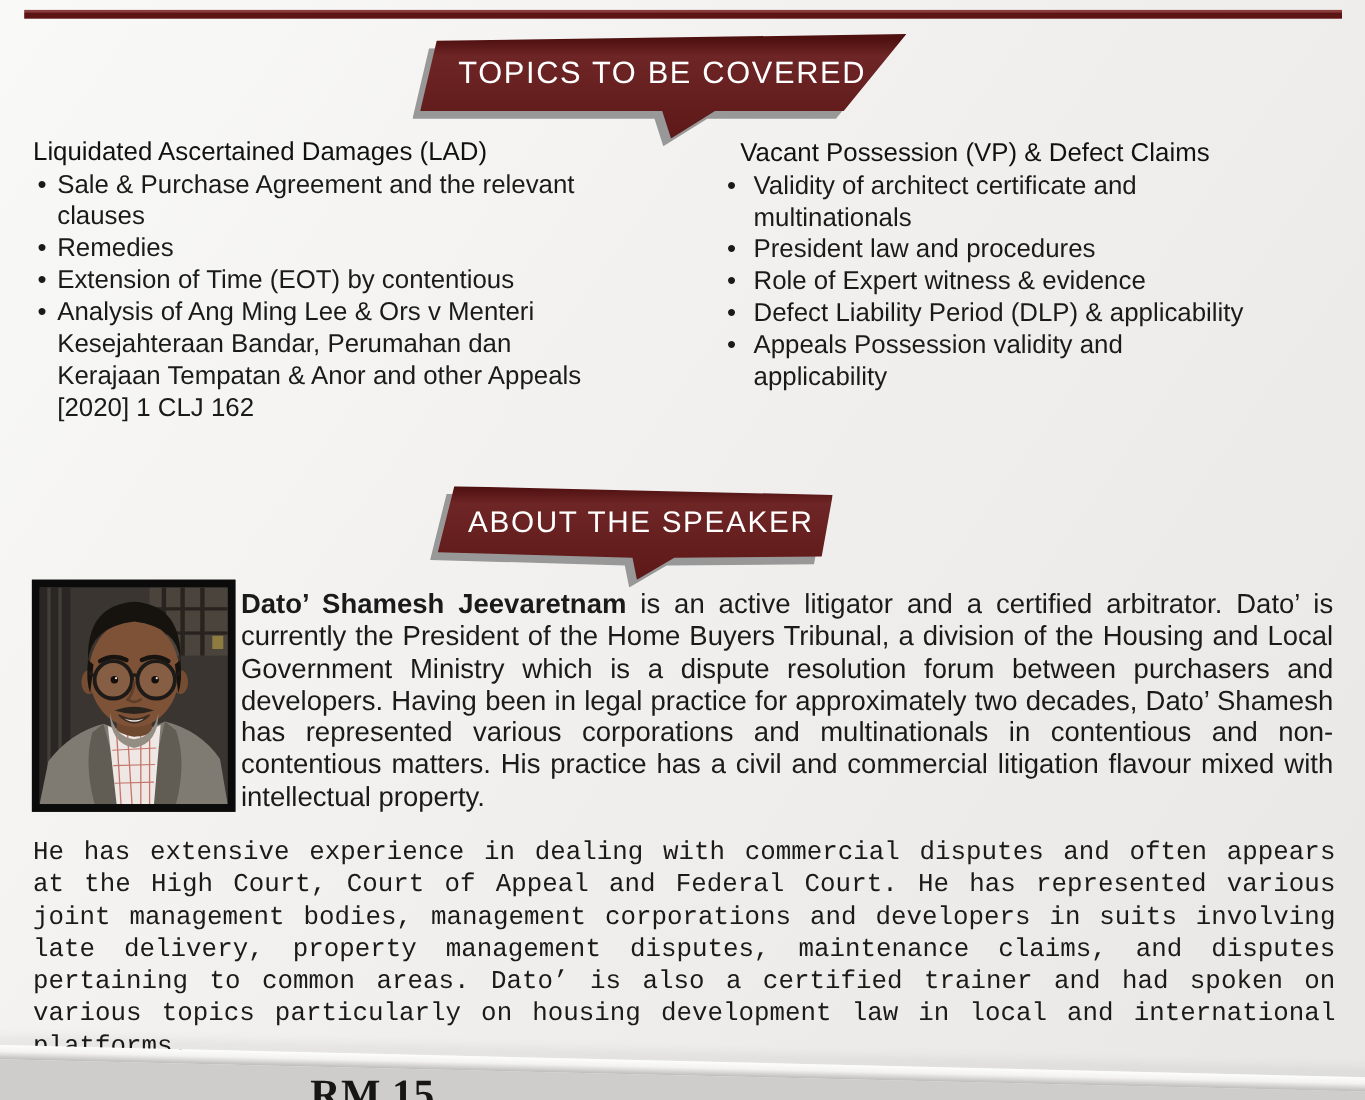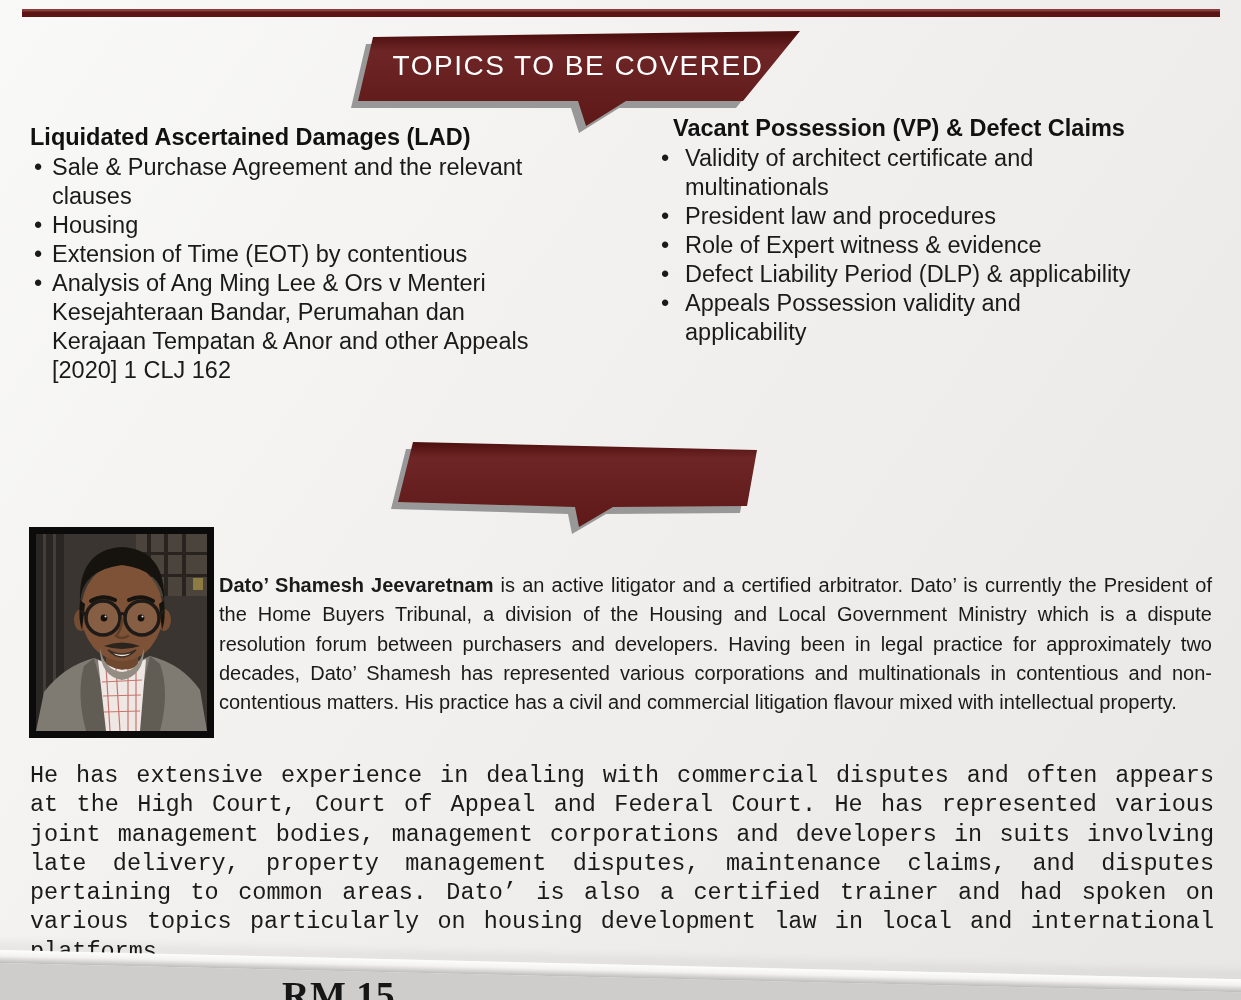--- a/index.html
+++ b/index.html
@@ -16,50 +16,50 @@
   }
   
   .banner { position:absolute; }
   .banner .shape, .banner .shadow { position:absolute; inset:0; }
   .banner .shadow { background:#989898; filter:blur(1px); transform:translate(-7px,7px); }
   .banner .shape { background:linear-gradient(180deg,#4f1010 0 7%,#6e2525 22%,#5c1717 100%); }
   .banner .label-wrap {
     position:absolute; display:flex; align-items:center; justify-content:center;
     color:#ffffff; letter-spacing:1.5px; font-weight:400;
   }
-  .banner-topics { left:353px; top:28px; width:460px; height:105px; }
+  .banner-topics { left:377px; top:28px; width:460px; height:105px; }
   .banner-topics .shape, .banner-topics .shadow {
     clip-path:polygon(20px 9px,447px 3px,390px 73px,273px 73px,233px 98px,225px 73px,5px 73px);
   }
   .banner-topics .label-wrap { left:20px; right:30px; top:3px; height:70px; font-size:28px; }
   .banner-about { left:393px; top:436px; width:375px; height:100px; }
   .banner-about .shape, .banner-about .shadow {
     clip-path:polygon(20px 6px,364px 14px,354px 70px,220px 71px,186px 91px,182px 71px,5px 66px);
   }
   .banner-about .label-wrap { left:22px; right:18px; top:8px; height:62px; font-size:27px; }
   
   .col { position:absolute; font-size:23.5px; line-height:29px; }
-  .col h3 { font-size:23.5px; line-height:28px; font-weight:700; color:#111; }
+  .col h3 { font-size:23.5px; line-height:28px; font-weight:400; color:#111; }
   .col ul { list-style:none; margin-top:2px; }
   .col li { position:relative; padding-left:22px; white-space:pre-line; }
   .col li::before { content:"\2022"; position:absolute; left:4px; top:0; }
   .col-left  { left:30px;  top:123px; width:618px; }
-  .col-right { left:658px; top:114px; width:582px; }
+  .col-right { left:658px; top:124px; width:582px; }
   .col-right h3 { padding-left:15px; }
   .col-right li { padding-left:27px; }
   .col-right li::before { left:3px; }
   
   .speaker-photo {
     position:absolute; left:29px; top:527px; width:185px; height:211px;
     border:7px solid #0b0b0b; background:#37332f;
   }
   .speaker-photo svg { display:block; width:100%; height:100%; }
   .bio {
     position:absolute; left:219px; top:535px; width:993px;
-    font-size:20px; line-height:29.3px; text-align:justify;margin-top:36px;
+    font-size:25px; line-height:29.3px; text-align:justify;
   }
   .bio b { font-weight:700; }
   .para2 {
     position:absolute; left:30px; top:761px; width:1184px;
     font-size:23.5px; line-height:29.3px; text-align:justify;font-family:Liberation Mono, monospace;
   }
   
   .footer-band {
     position:absolute; left:-24px; top:950px; width:1340px; height:140px;
     transform:rotate(1.35deg); transform-origin:24px 0;
@@ -85,21 +85,21 @@
   <div class="shadow"></div>
   <div class="shape"></div>
   <div class="label-wrap">TOPICS TO BE COVERED</div>
 </div>
 
 <div class="col col-left">
   <h3>Liquidated Ascertained Damages (LAD)</h3>
   <ul>
     <li>Sale &amp; Purchase Agreement and the relevant
 clauses</li>
-    <li>Housing</li>
+    <li>Remedies</li>
     <li>Extension of Time (EOT) by contentious</li>
     <li>Analysis of Ang Ming Lee &amp; Ors v Menteri
 Kesejahteraan Bandar, Perumahan dan
 Kerajaan Tempatan &amp; Anor and other Appeals
 [2020] 1 CLJ 162</li>
   </ul>
 </div>
 
 <div class="col col-right">
   <h3>Vacant Possession (VP) &amp; Defect Claims</h3>
@@ -110,20 +110,21 @@
     <li>Role of Expert witness &amp; evidence</li>
     <li>Defect Liability Period (DLP) &amp; applicability</li>
     <li>Appeals Possession validity and
 applicability</li>
   </ul>
 </div>
 
 <div class="banner banner-about">
   <div class="shadow"></div>
   <div class="shape"></div>
+  <div class="label-wrap">ABOUT THE SPEAKER</div>
 </div>
 
 <div class="speaker-photo">
   <svg viewBox="0 0 171 197">
     <rect width="171" height="197" fill="#3a3531"></rect>
     <rect x="0" y="0" width="28" height="197" fill="#2a2623"></rect>
     <rect x="7" y="0" width="3" height="197" fill="#443e38"></rect>
     <rect x="17" y="0" width="3" height="197" fill="#443e38"></rect>
     <rect x="100" y="0" width="71" height="62" fill="#4a443c"></rect>
     <rect x="111" y="0" width="4" height="62" fill="#28231f"></rect>

